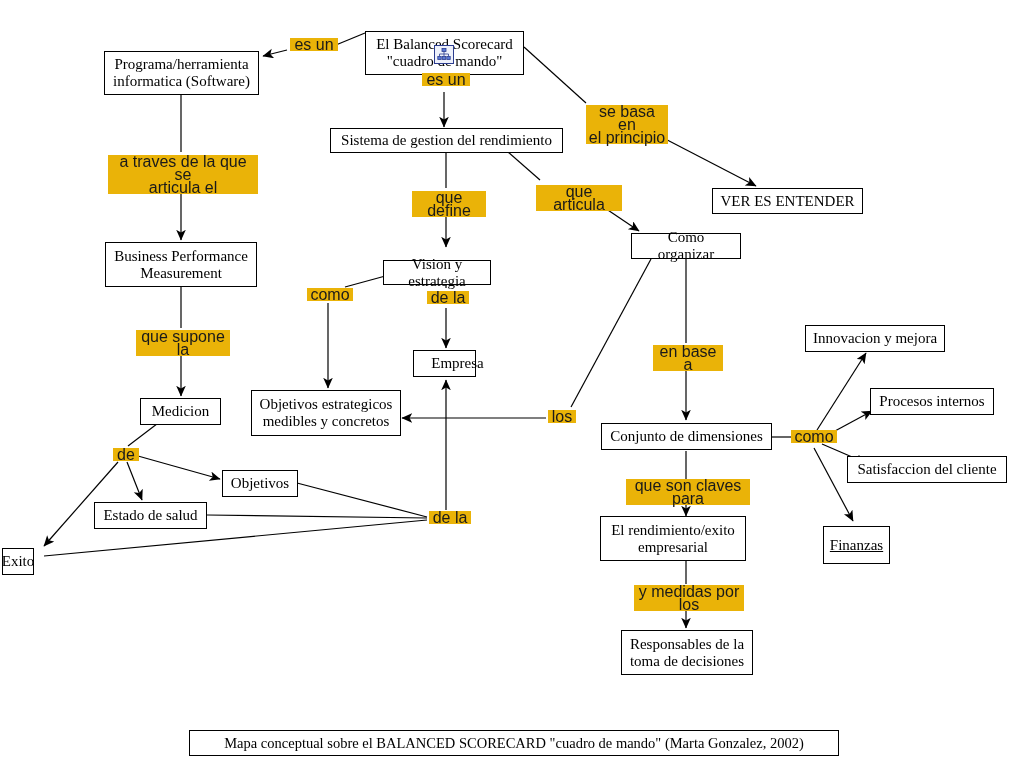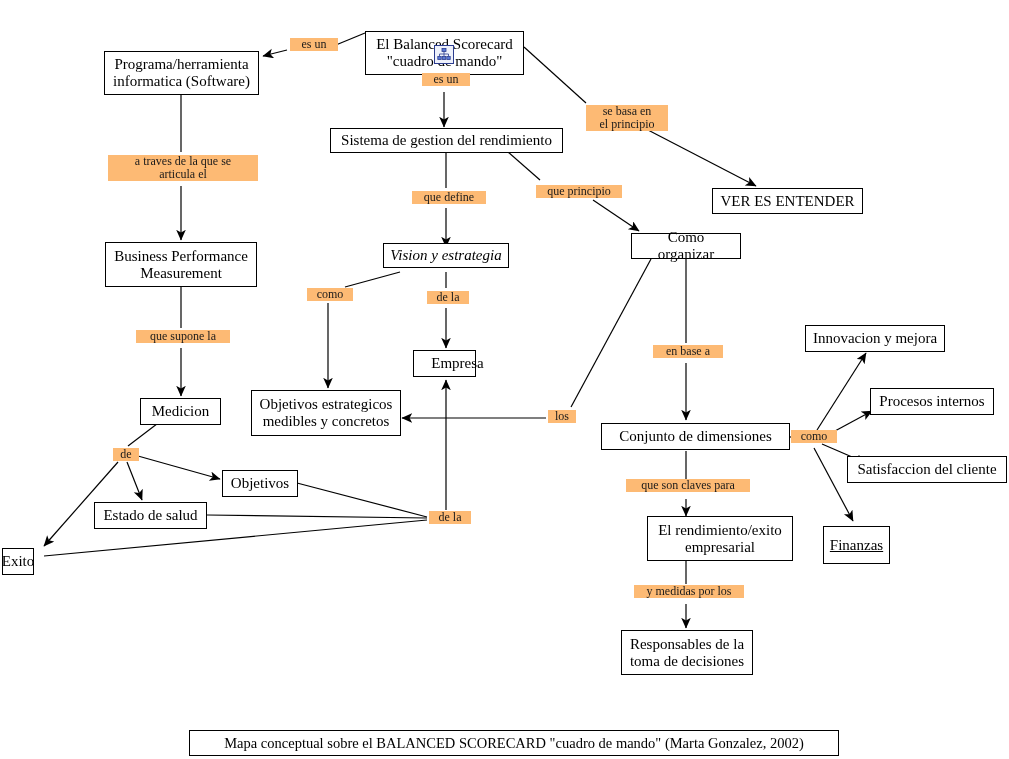--- a/index.html
+++ b/index.html
@@ -17,26 +17,26 @@
     color:#000;
     display:flex;
     align-items:center;
     justify-content:center;
     text-align:center;
     padding:2px 6px;
     white-space:pre-line;
   }
   .link-label{
     position:absolute;
-    font-family:Liberation Serif, serif;
-    font-size:12px;
+    font-family:Liberation Sans, sans-serif;
+    font-size:16px;
     line-height:13px;
     color:#1a1a1a;
     text-align:center;
-    background:#fdba74;
+    background:#eab308;
     white-space:pre-line;
     padding:0 2px;
   }
   .caption{
     position:absolute;
     box-sizing:border-box;
     border:1px solid #000;
     background:#fff;
     font-family:"Liberation Serif",serif;
     font-size:14.5px;
@@ -157,34 +157,34 @@
   <div class="node" style="left:140px;top:398px;width:81px;height:27px;">Medicion</div>
 
   <div class="node" style="left:222px;top:470px;width:76px;height:27px;">Objetivos</div>
 
   <div class="node" style="left:94px;top:502px;width:113px;height:27px;">Estado de salud</div>
 
   <div class="node" style="left:2px;top:548px;width:32px;height:27px;">Exito</div>
 
   <div class="node" style="left:330px;top:128px;width:233px;height:25px;">Sistema de gestion del rendimiento</div>
 
-  <div class="node" style="left:383px;top:243px;width:126px;height:25px;font-style:italic;">Vision y estrategia</div>
+  <div class="node" style="left:383px;top:260px;width:108px;height:25px;">Vision y estrategia</div>
 
   <div class="node" style="left:413px;top:350px;width:63px;height:27px;padding-left:32px;">Empresa</div>
 
   <div class="node" style="left:251px;top:390px;width:150px;height:46px;">Objetivos estrategicos
 medibles y concretos</div>
 
   <div class="node" style="left:712px;top:188px;width:151px;height:26px;">VER ES ENTENDER</div>
 
   <div class="node" style="left:631px;top:233px;width:110px;height:26px;">Como organizar</div>
 
-  <div class="node" style="left:601px;top:423px;width:189px;height:27px;">Conjunto de dimensiones</div>
-
-  <div class="node" style="left:647px;top:516px;width:146px;height:45px;">El rendimiento/exito
+  <div class="node" style="left:601px;top:423px;width:171px;height:27px;">Conjunto de dimensiones</div>
+
+  <div class="node" style="left:600px;top:516px;width:146px;height:45px;">El rendimiento/exito
 empresarial</div>
 
   <div class="node" style="left:805px;top:325px;width:140px;height:27px;">Innovacion y mejora</div>
 
   <div class="node" style="left:621px;top:630px;width:132px;height:45px;">Responsables de la
 toma de decisiones</div>
 
   <div class="node" style="left:847px;top:456px;width:160px;height:27px;">Satisfaccion del cliente</div>
 
   <div class="node" style="left:870px;top:388px;width:124px;height:27px;">Procesos internos</div>
@@ -200,21 +200,21 @@
 
   <div class="link-label" style="left:108px;top:155px;width:146px;">a traves de la que se
 articula el</div>
 
   <div class="link-label" style="left:136px;top:330px;width:90px;">que supone la</div>
 
   <div class="link-label" style="left:113px;top:448px;width:22px;">de</div>
 
   <div class="link-label" style="left:412px;top:191px;width:70px;">que define</div>
 
-  <div class="link-label" style="left:536px;top:185px;width:82px;">que principio</div>
+  <div class="link-label" style="left:536px;top:185px;width:82px;">que articula</div>
 
   <div class="link-label" style="left:307px;top:288px;width:42px;">como</div>
 
   <div class="link-label" style="left:427px;top:291px;width:38px;">de la</div>
 
   <div class="link-label" style="left:429px;top:511px;width:38px;">de la</div>
 
   <div class="link-label" style="left:548px;top:410px;width:24px;">los</div>
 
   <div class="link-label" style="left:653px;top:345px;width:66px;">en base a</div>

